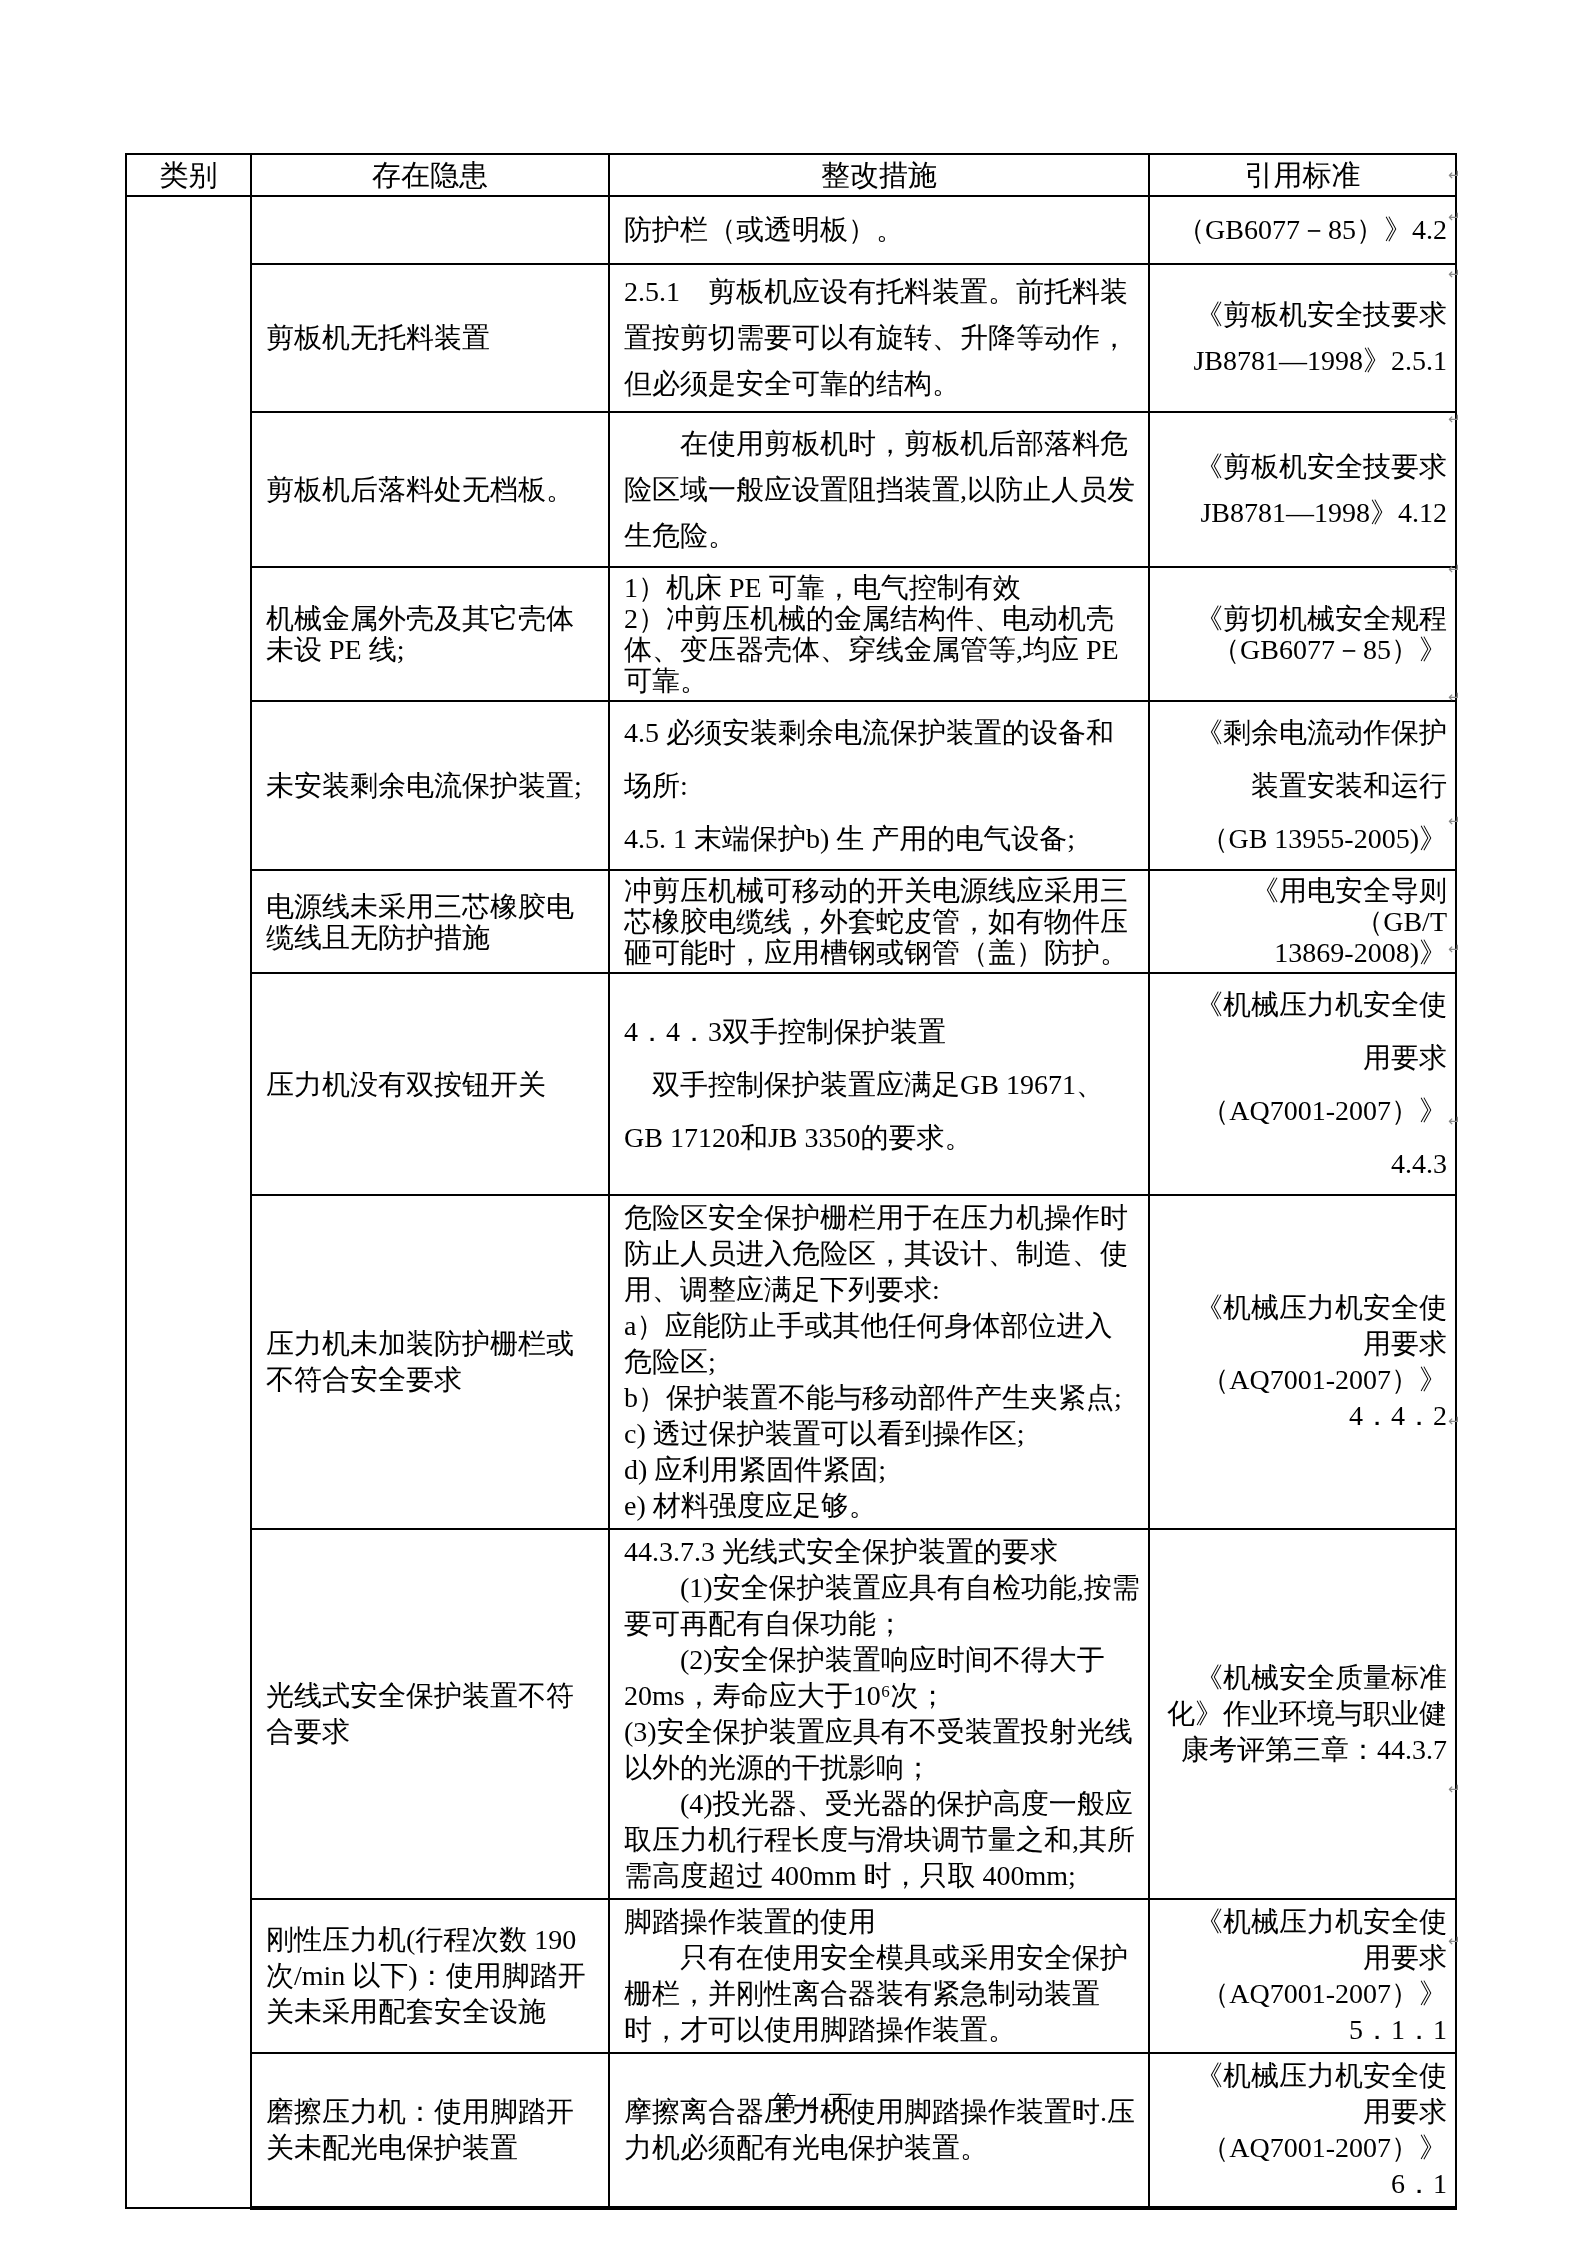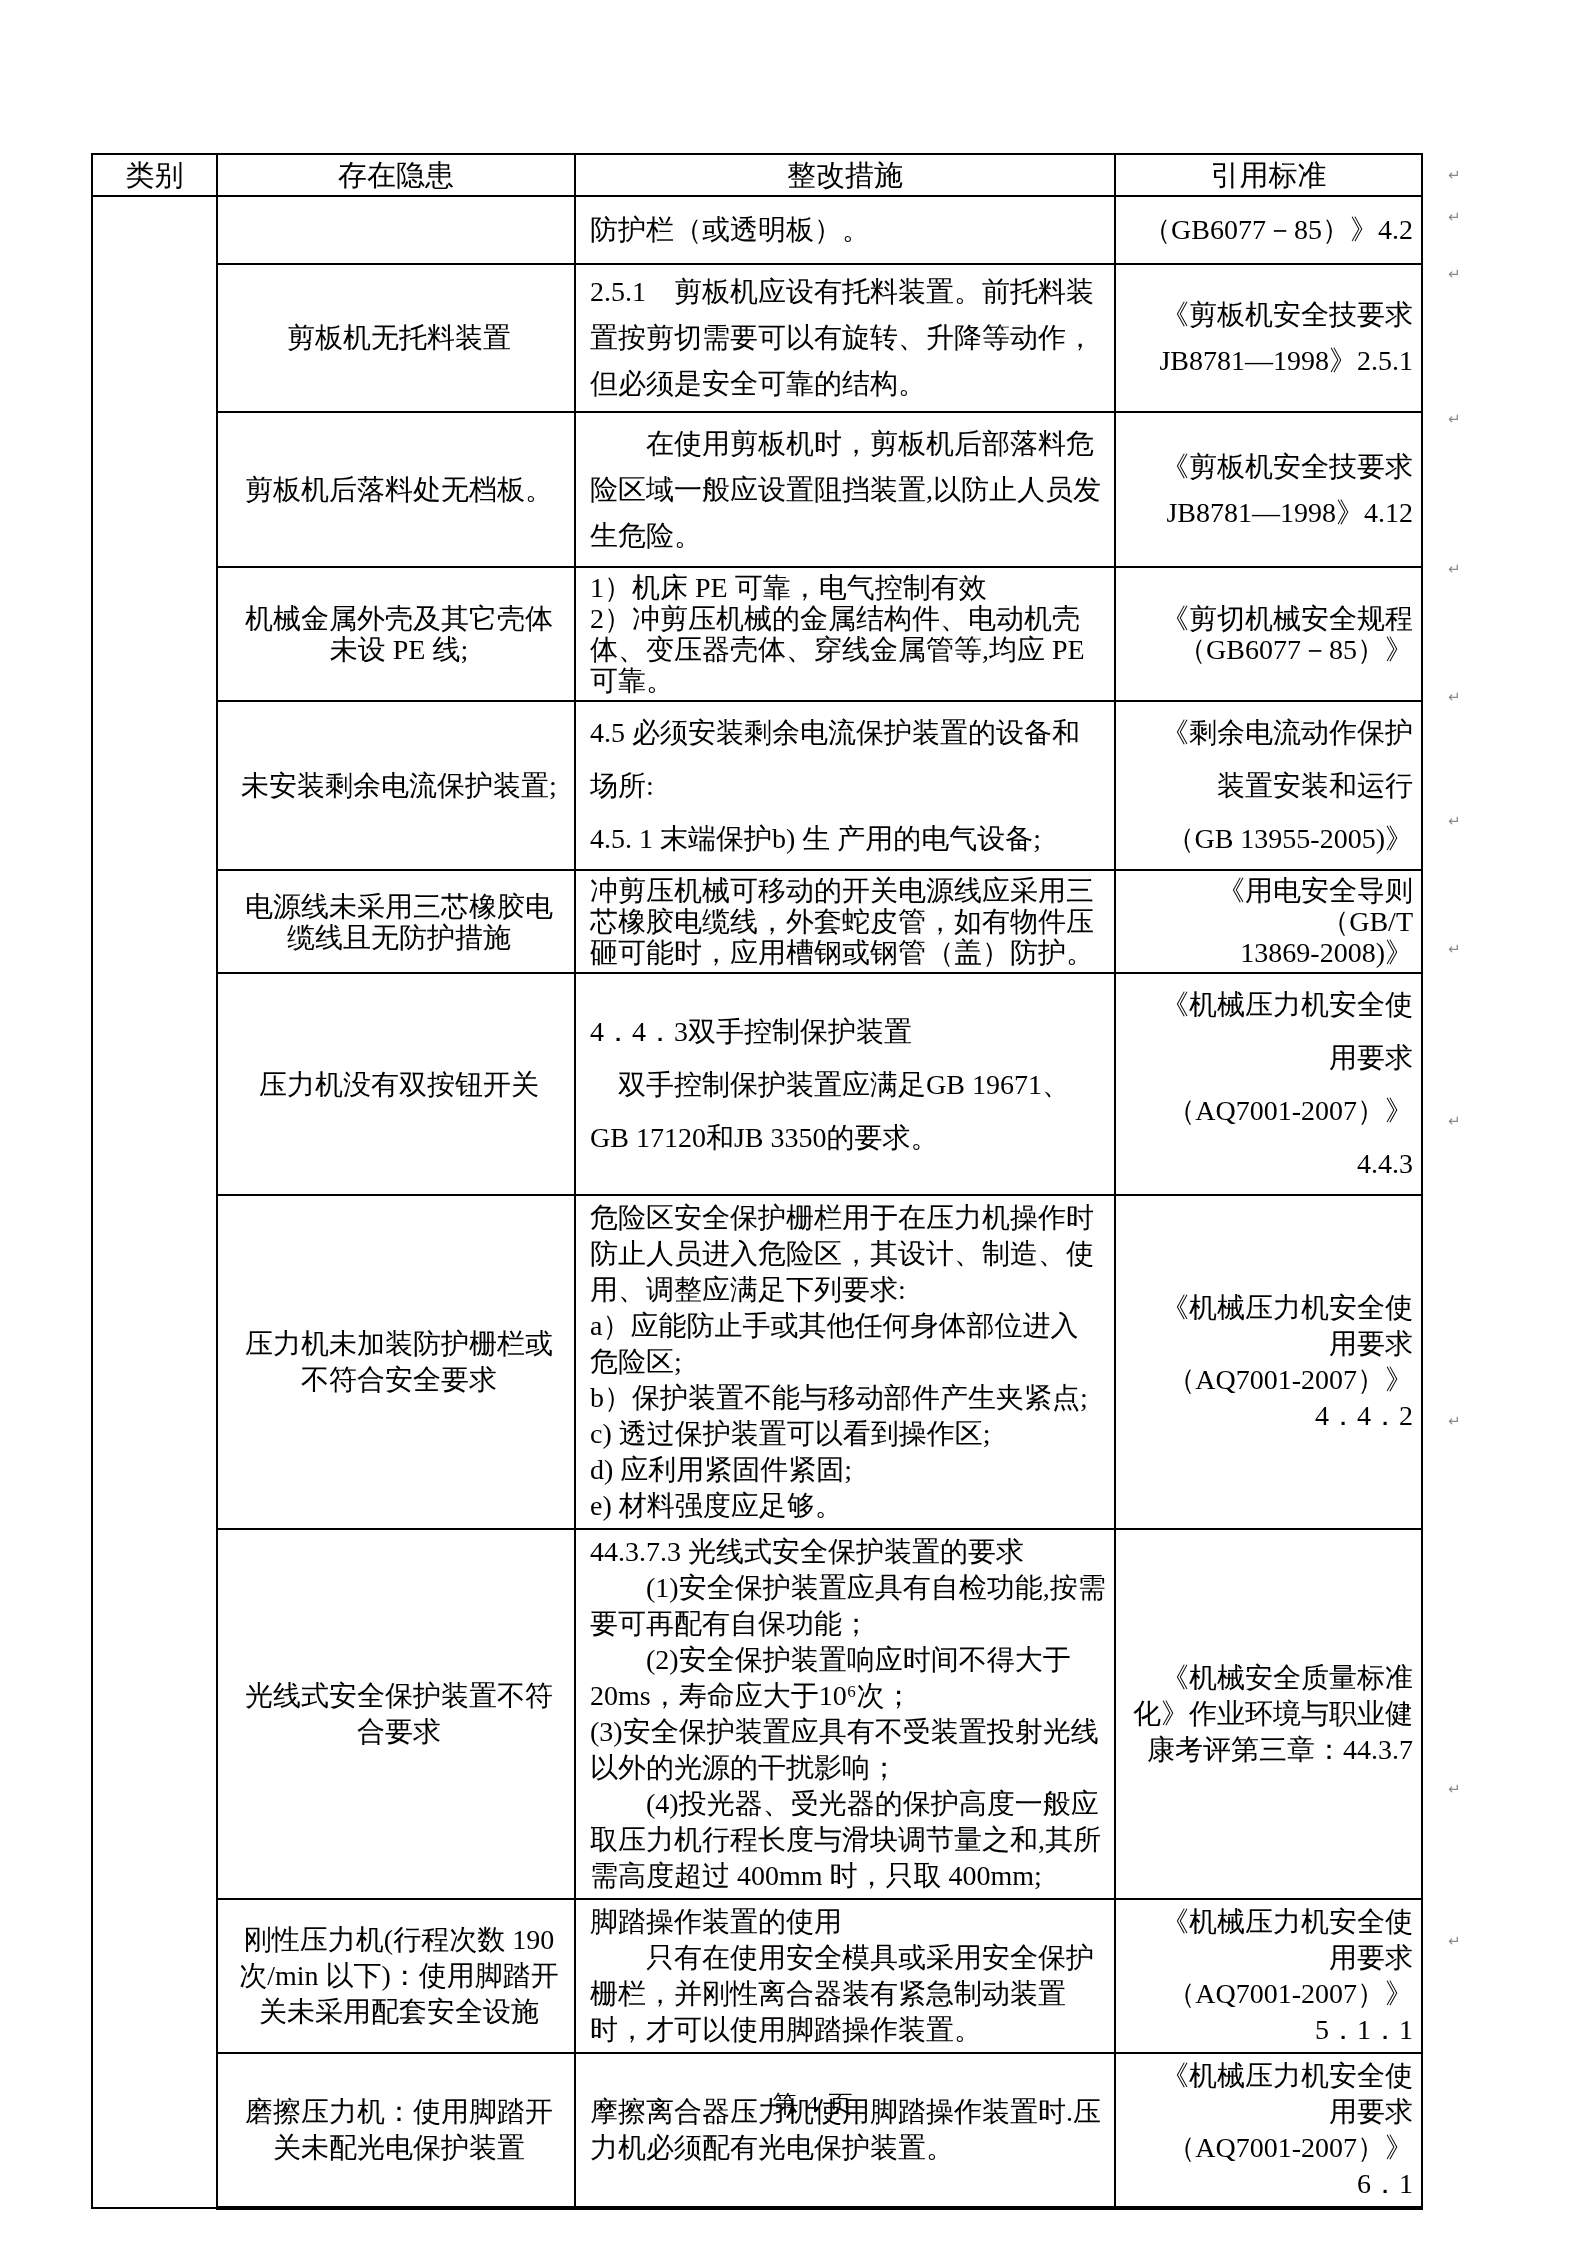--- a/index.html
+++ b/index.html
@@ -14,21 +14,21 @@
     overflow: hidden;
     font-family: "Liberation Serif", "DejaVu Serif", serif;
     color: #000000;
   }
   .page {
     position: absolute;
     inset: 0;
   }
   table.hazard-table {
     position: absolute;
-    left: 91px;
+    left: 125px;
     top: 153px;
     width: 1330px;
     border-collapse: collapse;
     table-layout: fixed;
     border: 2px solid #000;
   }
   table.hazard-table col.c-cat  { width: 125px; }
   table.hazard-table col.c-haz  { width: 358px; }
   table.hazard-table col.c-mea  { width: 540px; }
   table.hazard-table col.c-std  { width: 307px; }
@@ -44,21 +44,21 @@
     padding: 4px 8px 4px 14px;
   }
   tr.head-row { height: 40px; }
   tr.head-row th {
     text-align: center;
     font-size: 29px;
     padding: 2px 4px;
     line-height: 36px;
     white-space: nowrap;
   }
-  td.cell-hazard   { text-align: center; padding-left: 17px; padding-right: 10px; }
+  td.cell-hazard   { text-align: left; padding-left: 17px; padding-right: 10px; }
   td.cell-measure  { text-align: left; padding-left: 12px; padding-right: 8px; }
   td.cell-standard { text-align: right; padding-left: 13px; padding-right: 6px; }
   td.cell-category { padding: 0; }
 
   
   tr.r1  { height: 68px;  }
   tr.r2  { height: 141px; }
   tr.r3  { height: 155px; }
   tr.r4  { height: 125px; }
   tr.r5  { height: 125px; }

